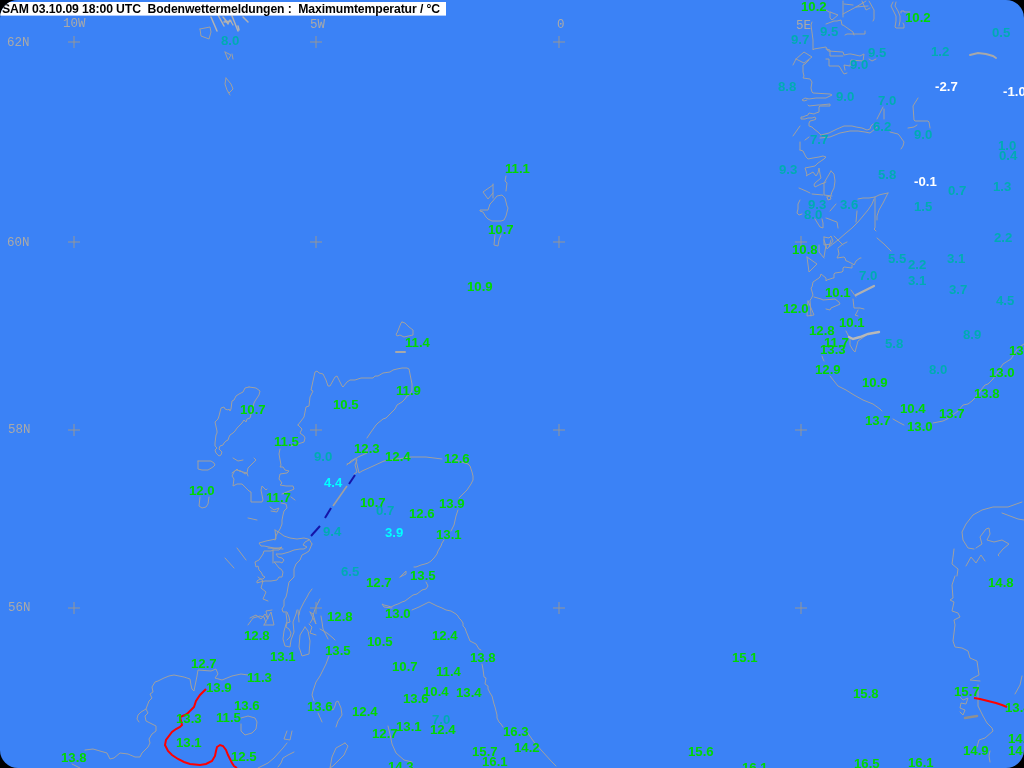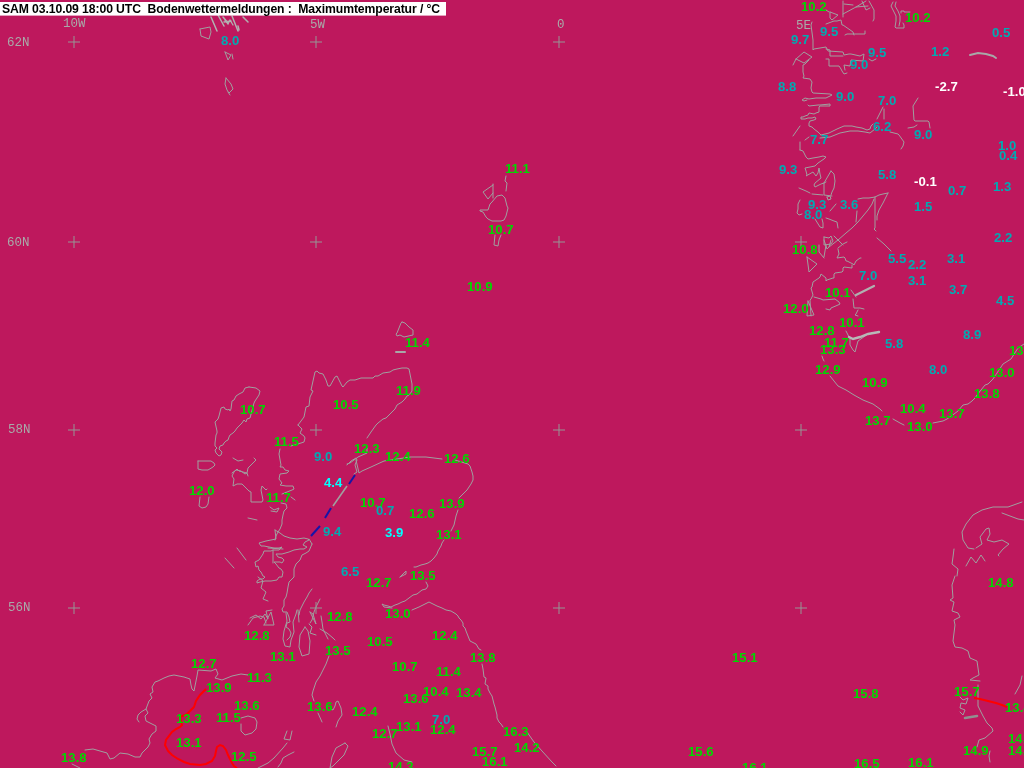--- a/index.html
+++ b/index.html
@@ -1,14 +1,14 @@
 <!DOCTYPE html>
 <html><head><meta charset="utf-8"><style>
 html,body{margin:0;padding:0;background:#000;}
-#wrap{position:relative;width:1024px;height:768px;overflow:hidden;background:#be185d;}
+#wrap{position:relative;width:1024px;height:768px;overflow:hidden;background:#3b82f6;border-radius:18px;}
 text{font-family:"Liberation Sans",sans-serif;font-weight:bold;font-size:13.2px;letter-spacing:0;}
 .g{fill:#00d800}.c{fill:#00abb3}.b{fill:#00ffff}.w{fill:#ffffff}
 .m{font-family:"Liberation Mono",monospace;font-weight:normal;font-size:12.5px;fill:#a9a9a9;letter-spacing:0}
 .ti{font-size:12.4px;letter-spacing:-0.1px;fill:#000}
 </style></head><body>
 <div id="wrap">
 <svg width="1024" height="768">
 <path d="M200,29 L210,27 L211,32 L209,39 L201,36 L200,29 M225,52 L231,55 L228,60 L225,52 M232,54 L233,59 M226,78 L231,84 L233,89 L229,93 L227,90 L225,84 L226,78 M228,92 L230,95 M506,176 L505,181 L507,183 L506,191 M493,184 L493,198 M493,185 L483,192 L488,199 L493,193 M492,202 L497,196 L502,195 L505,198 L507,206 L508,208 L506,216 L504,220 L501,221 L492,221 L488,219 L486,217 L483,212 L480,211 L480,210 L488,210 L490,204 L492,202 M495,235 L494,245 L498,246 L499,240 L501,235 M402,322 L401,323 L397,333 L396,334 L397,336 L400,335 L404,337 L413,335 L413,330 L409,327 L405,323 L402,322 M298,425 L304,417 L306,407 L309,406 L310,397 L311,395 L313,391 L311,390 L315,372 L317,371 L319,373 L323,374 L326,380 L328,386 L330,386 L335,377 L337,376 L339,380 L342,386 L343,387 L347,382 L350,380 L355,380 L361,378 L366,378 L373,378 L375,376 L378,376 L383,373 L390,372 L393,370 L397,369 L402,368 L407,368 L409,369 L410,374 L412,384 L412,391 L409,395 L407,396 L405,399 L402,402 L397,405 L395,409 L393,411 L390,414 L386,418 L383,419 L378,423 L376,425 L371,432 L367,438 M367,448 L367,453 L358,457 L354,460 L350,463 L347,464 M347,465 L351,461 L356,458 L357,460 L355,465 L357,472 L354,474 M356,460 L359,473 L362,471 L371,467 L384,461 L410,457 L426,457 L442,459 M455,460 L468,464 L470,466 L472,472 L473,476 L473,480 L471,484 L469,487 L467,490 L463,494 L459,498 M458,510 L456,516 L454,525 L453,527 L451,531 M444,540 L442,543 L441,546 L438,551 L437,554 L434,558 L431,561 L428,563 L425,564 L421,565 L416,567 L414,567 M400,577 L406,571 L406,574 L400,577 M426,582 L428,586 L426,589 L422,590 L417,594 L413,595 L409,598 L405,601 L402,602 L398,604 L395,605 L391,607 L388,606 L384,605 L382,604 L384,607 L392,608 M412,610 L419,607 L423,605 L429,602 L433,604 L437,606 L442,608 L446,610 L451,611 L456,614 L458,616 L459,618 L461,620 L463,623 L463,626 L465,628 L466,631 L468,636 L470,641 L476,644 L479,649 L481,650 M482,664 L483,669 L484,677 L486,678 L485,684 L488,686 L488,689 L490,693 L492,696 L493,700 L494,704 L495,707 L496,711 L497,715 L497,718 L499,722 L501,724 L503,727 M527,732 L534,742 L542,751 L552,762 L556,766 M298,425 L300,427 L302,429 L300,433 L304,436 L305,438 L304,442 L301,443 L291,446 M280,449 L279,454 L281,465 L280,467 L283,467 L285,470 L289,471 L287,473 L280,474 L279,479 L282,483 L280,485 L286,486 L293,486 L294,489 L292,490 L287,492 L282,494 M281,503 L286,504 L287,508 L284,511 L283,515 L282,520 L282,524 L280,529 L278,532 L276,536 L275,540 M270,507 L274,510 L279,508 L277,512 L271,511 M291,497 L295,500 M312,544 L309,551 L306,553 L302,555 L300,560 L296,564 L294,569 L294,577 L289,582 L288,587 L287,593 L286,597 L284,600 L284,606 L282,609 L283,612 L287,612 L289,617 L290,622 L287,623 L286,627 L289,629 L291,633 L290,637 L287,640 M312,589 L309,593 L307,597 L304,602 L302,606 L300,610 L299,615 M320,599 L318,603 L316,607 L314,612 L313,616 L312,620 L310,623 M309,624 L312,627 L310,633 L316,635 M320,629 L327,633 L333,638 L335,640 M286,613 L287,621 L284,631 L283,639 L285,646 L290,647 L291,640 L294,632 L293,622 L296,614 L297,610 M305,627 L300,635 L299,647 L302,656 L309,654 L310,641 L308,631 L305,627 M298,610 L299,622 M310,612 L316,624 L313,614 L310,612 M250,618 L256,615 L261,619 L265,614 L268,619 L266,611 L272,610 M248,625 L253,618 L260,616 L264,617 L266,623 M264,625 L271,612 L274,625 L264,625 M258,577 L263,581 L261,588 L266,592 L263,599 L268,601 M321,616 L322,622 L323,629 L326,635 L328,639 M329,656 L326,664 L323,670 L320,676 L316,682 L313,691 L312,695 L314,701 M331,709 L333,710 L335,706 L336,702 L338,701 L341,708 L342,715 L338,721 L336,727 M318,713 L322,722 M294,752 L288,755 L283,758 L281,763 L278,767 M287,731 L284,739 L290,740 L292,731 M274,758 L283,748 L287,743 M258,768 L268,763 L274,758 M249,387 L256,388 L260,391 L259,395 L255,401 L254,403 L250,418 L247,419 L246,422 L244,420 L242,423 L239,426 L237,428 L235,431 L233,433 L230,435 L229,437 L228,440 L226,441 L224,443 L223,445 L220,446 L219,449 L221,451 L222,452 L221,455 L219,456 L216,453 L215,450 L217,448 L215,446 L215,443 L216,435 L217,433 L217,431 L215,422 L218,419 L219,416 L221,408 L224,407 L225,409 L228,410 L229,409 L230,411 L231,409 L232,401 L234,400 L236,396 L239,394 L243,392 L245,388 L249,387 M198,461 L211,461 L214,463 L215,465 L213,467 L208,470 L202,470 L198,469 L198,465 L198,461 M200,497 L199,506 L202,508 L206,507 L208,504 L209,497 M254,458 L256,460 L251,465 L248,468 L247,473 L239,471 L237,469 L234,472 L232,476 L234,479 L233,486 L237,484 L242,484 L244,486 L249,491 L251,492 L251,502 L262,502 L263,500 L261,490 L262,486 L266,490 L267,489 M233,458 L238,461 L243,460 M232,473 L236,470 L241,471 L245,474 L247,473 L248,476 M275,530 L276,539 L271,540 L266,541 L259,543 L261,546 L264,546 L274,548 L279,548 L282,547 L279,550 L273,550 L271,551 L264,551 L263,554 L261,557 L259,560 L255,562 L256,567 L258,566 L259,570 L261,572 L263,576 L265,577 L263,579 L260,579 L257,581 L257,583 L260,582 L265,581 L271,581 L277,580 L279,577 L282,577 L283,572 L281,569 L279,568 L276,564 L274,562 L277,562 L280,562 L282,563 L284,560 L282,558 L278,557 L276,554 L282,554 L289,552 L294,550 L300,549 L304,549 L307,547 L303,545 L305,542 L309,540 L308,539 L304,538 L297,539 L290,538 L284,536 L280,533 L275,530 M273,550 L273,563 M268,548 L283,549 M309,539 L312,544 M248,518 L257,520 M237,548 L246,560 M225,558 L234,568 M85,750 L93,749 L107,753 L110,759 L114,758 L120,753 L128,754 L135,757 L140,757 L142,753 L148,747 L150,743 L149,739 L152,734 L156,731 L156,726 L152,724 L146,721 L145,716 L148,713 L146,709 L149,701 L152,698 L150,694 L153,692 L152,687 L155,682 L158,681 L164,678 L169,676 L174,675 L184,677 L190,679 L191,685 L192,689 L194,691 L197,676 L198,670 L211,671 L216,669 L218,674 L215,678 L222,680 L232,676 L241,674 L248,675 M72,764 L80,768 M146,709 L141,712 L138,715 L137,719 L139,722 M241,718 L248,716 L255,718 L257,722 L256,729 L252,733 L245,735 L241,731 L241,724 M345,743 L348,746 L344,755 L339,760 L333,766 L330,768 L332,757 L336,748 L345,743 M388,726 L390,734 L392,744 L396,753 L404,760 L412,762 M843,1 L843,17 M844,4 L853,5 M843,14 L856,7 L866,1 M856,7 L868,6 M869,1 L874,10 L874,19 L873,21 M862,1 L866,10 L870,8 M830,12 L838,15 L832,20 L830,18 L830,12 M826,10 L829,12 M826,24 L834,21 L837,21 L841,20 L842,25 L843,25 L853,32 L854,35 M845,35 L847,34 L865,34 L865,31 M893,2 L891,6 L894,12 L896,16 L896,21 L895,27 L896,28 L904,28 L904,25 L903,23 M896,2 L895,6 L898,11 L900,16 L900,21 L899,26 M901,13 L901,11 L904,11 L904,12 L910,12 M812,22 L811,25 L813,40 L813,50 L814,49 L826,47 L828,51 L843,52 L844,55 L849,54 L851,54 L860,56 L864,54 L863,61 L851,60 L850,66 L844,65 L845,70 M869,59 L872,61 L876,59 M826,49 L830,50 L830,56 L838,56 L843,56 M826,59 L829,59 L829,66 L839,66 L841,69 L842,71 L844,74 L847,73 M796,59 L804,52 L812,57 L804,63 L796,59 M793,65 L796,59 M809,60 L805,64 L803,65 L803,69 L803,72 L804,76 L803,78 L810,79 L812,82 L811,88 L812,92 L813,93 L830,94 L832,95 L830,96 L826,98 L821,98 L816,98 L809,99 L805,98 L802,100 L804,101 L807,100 M808,105 L809,106 L818,105 L820,105 L830,104 L830,106 L820,106 L819,107 L819,109 L819,112 L816,113 L814,114 L809,113 L808,115 L805,116 L803,117 L801,117 L801,119 L805,119 L808,118 L812,118 L815,117 L816,119 L814,120 L810,121 L809,123 L809,126 L812,127 L814,129 L818,132 L821,135 M821,135 L829,133 L837,129 L844,126 L852,126 L856,127 L862,128 L867,130 L870,129 L871,126 L873,124 M820,138 L830,137 L840,133 L850,131 L858,131 L865,132 L870,133 L875,129 L877,127 M883,107 L877,119 M884,109 L884,119 M890,132 L898,134 L899,135 L904,142 L903,146 L901,149 M918,98 L913,106 L914,120 L915,121 L928,121 L929,122 L930,128 M908,128 L914,127 L917,125 M793,136 L800,126 M800,142 L800,150 M809,137 L805,140 M800,150 L803,151 L806,157 L808,159 L813,158 L819,157 L823,156 L826,157 L824,159 L818,163 L815,166 L805,168 L806,171 L807,175 L806,176 L813,172 L816,176 L818,173 L819,168 L820,174 L821,178 L815,183 L814,185 L815,187 L821,184 L824,183 L826,182 M831,171 L834,174 L835,181 L834,188 L832,192 L831,195 M824,183 L824,195 L832,196 M831,171 L824,183 M799,188 L806,191 L810,193 M812,194 L823,195 M827,197 L830,196 L831,199 L828,200 L827,197 M800,200 L798,204 L798,209 L797,213 L799,215 L802,214 M815,219 L820,227 L823,228 L823,223 L822,219 M836,204 L830,211 M829,247 L838,240 L846,233 L852,228 L858,222 L863,216 L868,210 L872,204 L874,199 M858,199 L863,198 L869,198 L875,197 L879,195 L883,194 L888,193 M875,197 L875,228 L874,229 L876,231 M888,193 L883,203 L879,210 L877,216 L877,220 M857,211 L856,222 M826,218 L829,219 L834,221 L837,222 L838,228 M877,238 L884,244 L891,251 M824,237 L824,245 L831,244 L833,241 L831,236 L829,238 L824,237 M834,236 L843,245 M824,240 L827,249 L829,247 L831,240 M838,248 L843,244 L847,242 M838,249 L839,254 L837,258 L844,257 L845,258 L846,261 L847,261 L853,264 L854,265 L856,261 L860,258 L861,258 M852,265 L852,268 L844,267 L843,268 L843,271 L842,272 L835,273 L834,274 L834,278 L833,278 L827,280 L826,281 L826,278 L821,274 L820,277 L819,278 L813,282 L812,287 L811,288 L813,295 L811,299 L810,300 L811,316 M808,301 L814,315 L807,316 L808,301 M807,257 L817,264 L809,272 L807,257 M819,245 L819,252 L824,258 M824,257 L826,245 M814,297 L821,299 L823,300 L835,299 L839,302 L840,304 L838,305 L831,308 L830,310 L826,309 M851,290 L856,297 M853,299 L854,308 L860,308 L864,309 M858,310 L856,314 L855,315 L858,316 M846,331 L847,333 L849,337 L850,338 L850,345 L853,350 L855,352 L858,341 L868,334 L879,332 M822,356 L823,359 L824,361 M830,376 L838,386 L846,390 L854,395 L863,400 L873,404 L880,409 L882,411 M893,419 L900,423 L904,425 M933,423 L943,421 L947,419 L954,414 L958,411 L963,405 L968,404 L972,401 L975,398 L977,395 L985,385 L988,384 L993,379 L1003,364 L1011,359 L1018,348 L1024,344 M955,576 L952,585 L953,598 L950,600 L954,602 L952,611 L958,613 L960,617 L954,620 L955,625 L953,641 L955,647 L962,648 L968,651 L970,658 L977,661 L978,668 L979,675 L973,678 L970,680 L980,681 M978,685 L978,706 L983,716 L987,723 L992,728 L993,731 L985,738 L979,740 L977,747 M990,751 L989,756 L990,762 M960,697 L963,700 L968,698 L966,704 L961,703 L960,708 L965,710 L963,715 L960,712 M1015,694 L1020,685 L1022,676 M1022,502 L1008,507 L993,507 L982,510 L973,515 L966,524 L962,532 L963,540 L968,548 L974,549 M976,548 L982,544 L980,537 L986,529 L989,528 L990,534 L987,540 L994,542 L1002,540 L1009,544 L1003,549 L998,555 L999,556 M1002,513 L1018,519 L1024,520 M954,549 L953,557 L952,564 L958,569 L957,576 M966,566 L971,557 L976,563 L981,555 L985,561 " fill="none" stroke="#a0a0a0" stroke-width="1" stroke-linejoin="round" stroke-linecap="round"></path>
 <path d="M211,17 L217,31" fill="none" stroke="#b2b2b2" stroke-width="1.5" stroke-linecap="round"></path>
 <path d="M218,15 L224,26" fill="none" stroke="#b2b2b2" stroke-width="1.5" stroke-linecap="round"></path>

